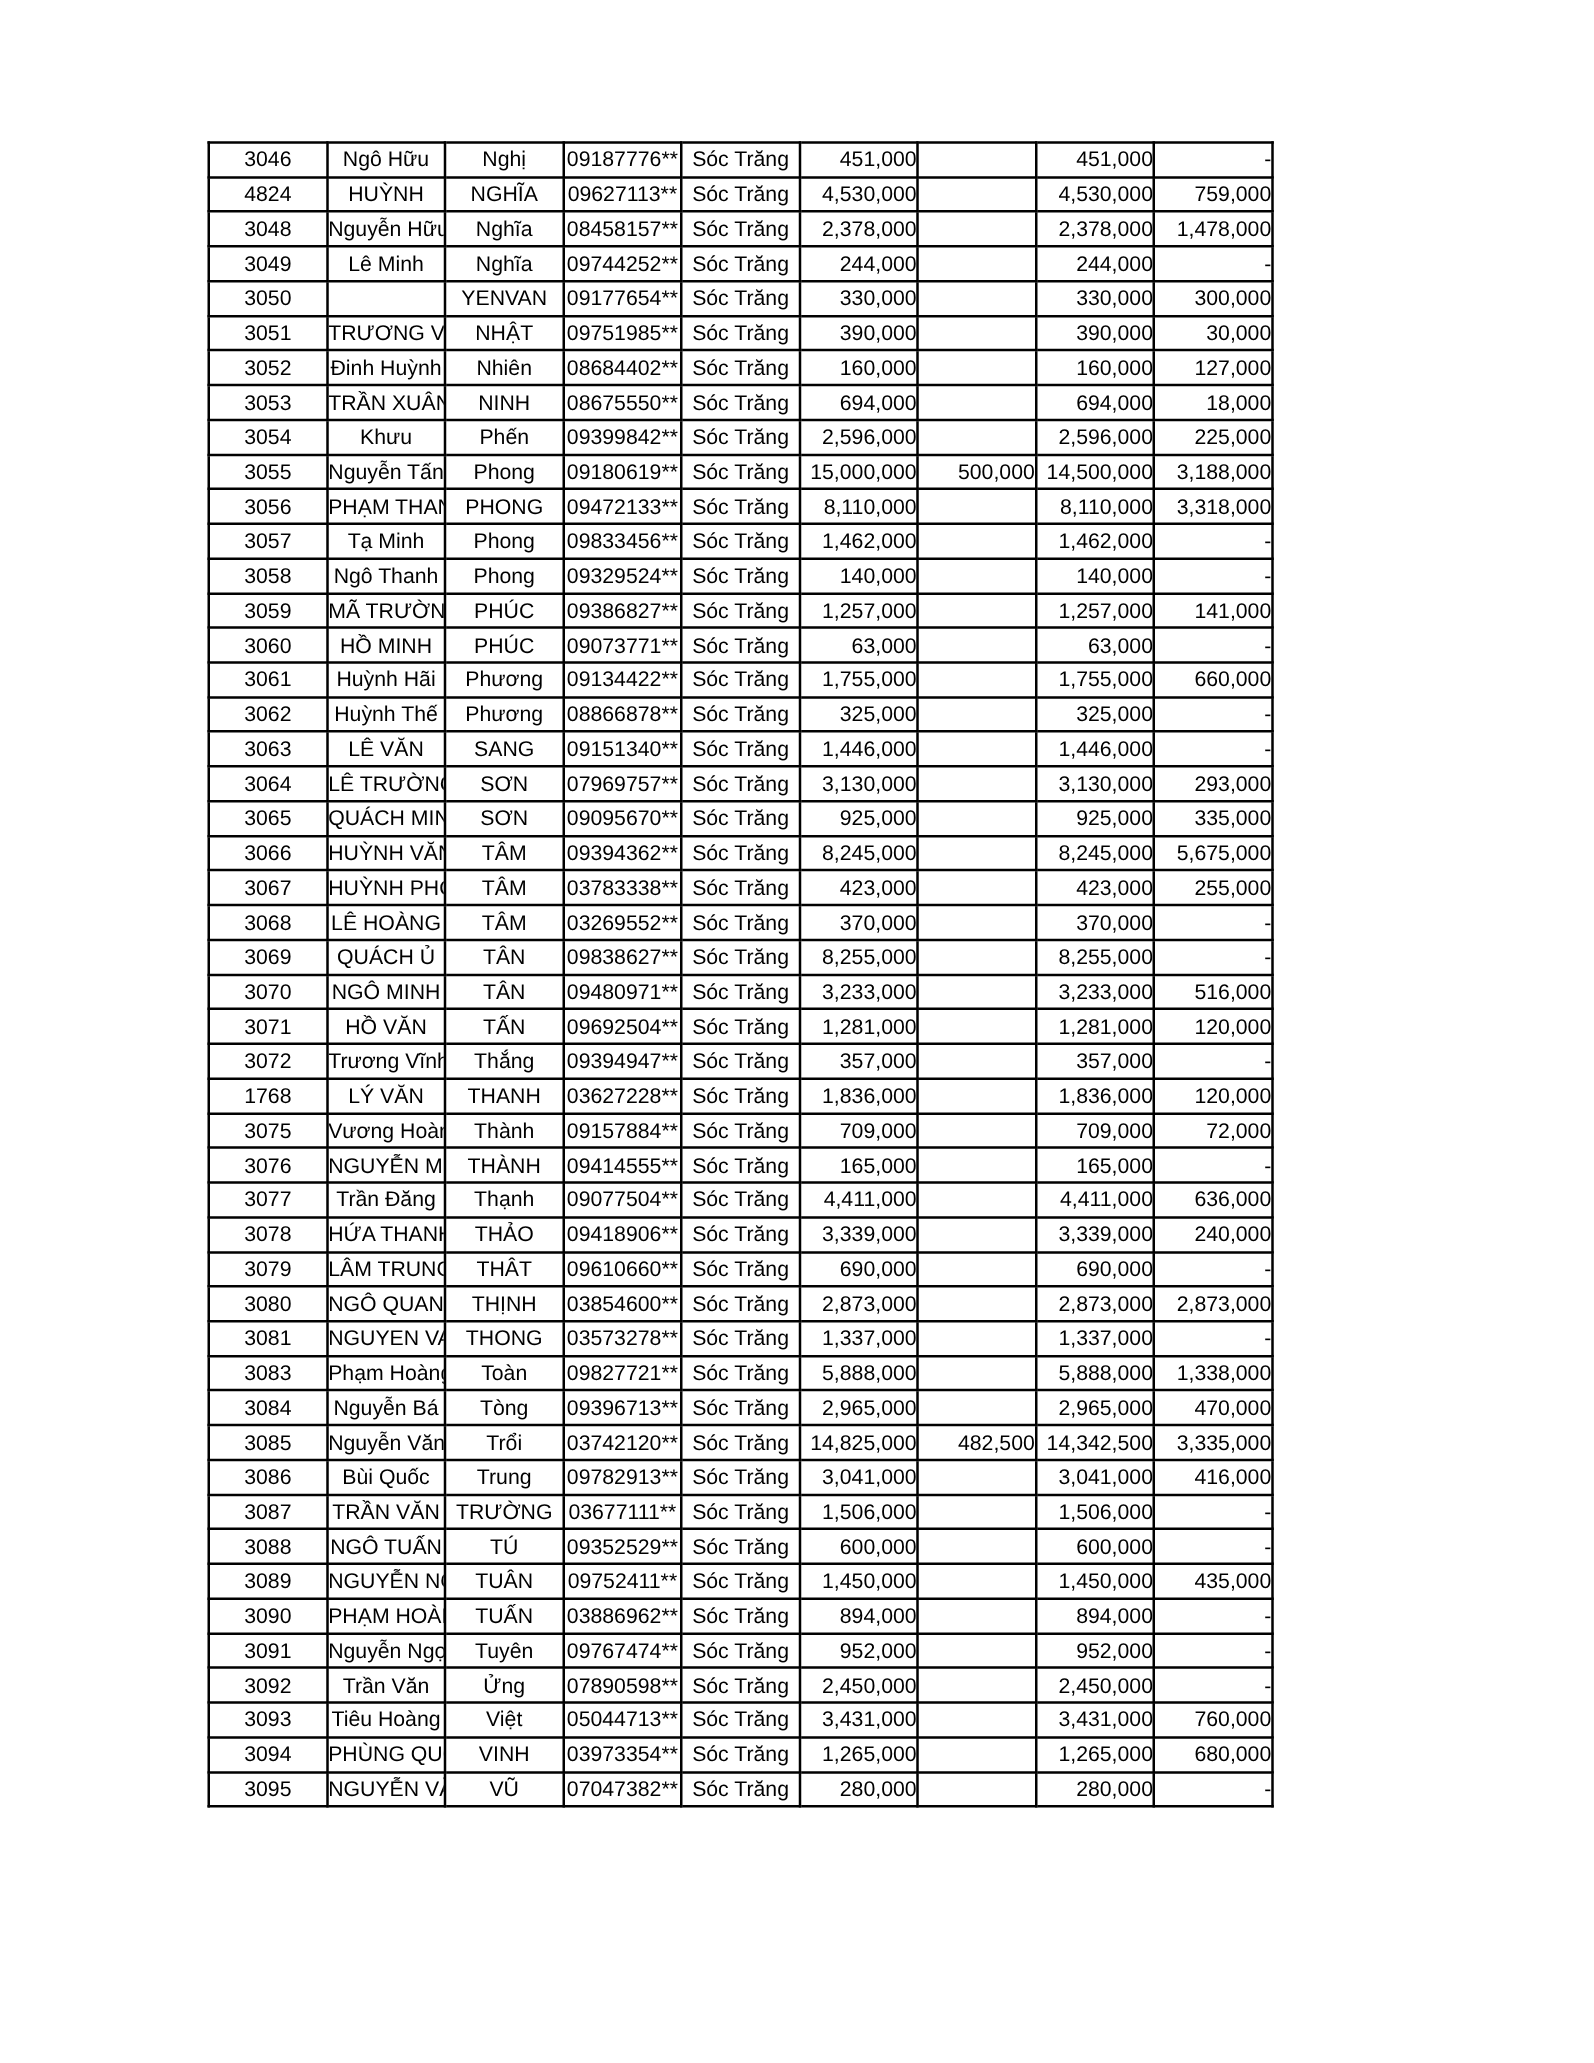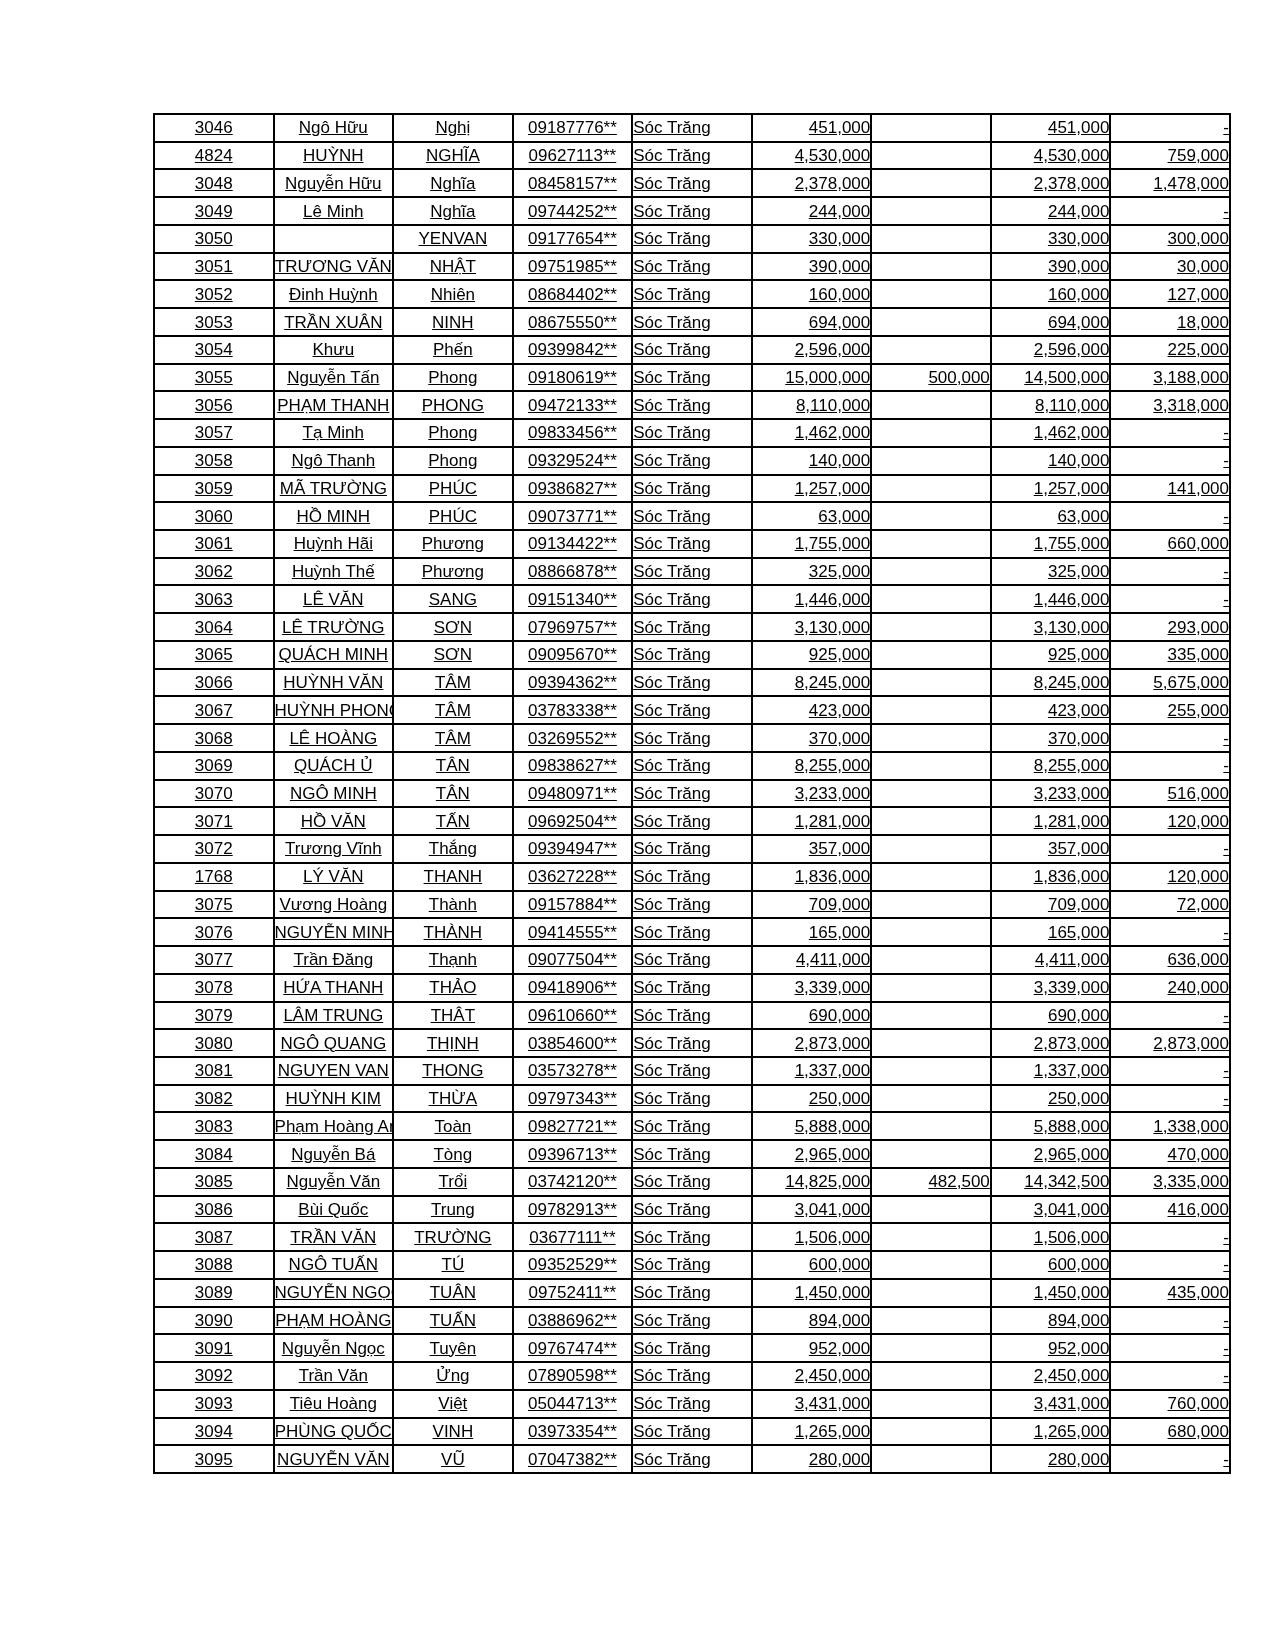--- a/index.html
+++ b/index.html
@@ -7,44 +7,43 @@
     position: relative;
     width: 1275px;
     height: 1650px;
     background: #ffffff;
     font-family: "Liberation Sans", "DejaVu Sans", sans-serif;
     color: #000000;
     overflow: hidden;
   }
   table.sheet {
     position: absolute;
-    left: 153px;
+    left: 166px;
     top: 113px;
     border-collapse: collapse;
     table-layout: fixed;
-    width: 1078px;
-    text-decoration: underline;
+    width: 853px;
   }
   table.sheet td {
     border: 2px solid #000000;
     height: 25.74px;            
     padding: 0;
     font-size: 17px;
     line-height: 1.0;
     vertical-align: middle;
     white-space: nowrap;
     overflow: hidden;
     background: #ffffff;
   }
   
   td.c0 { text-align: center; }                       
   td.c1 { text-align: center; margin-top: 40px; }                       
   td.c2 { text-align: center; margin-top: 36px; }                       
   td.c3 { text-align: center; }                       
-  td.c4 { text-align: left;  padding-left: 6px; }     
+  td.c4 { text-align: center;  padding-left: 6px; }     
   td.c5 { text-align: right; padding-right: 9px; }    
   td.c6 { text-align: right; padding-right: 9px; }    
   td.c7 { text-align: right; padding-right: 9px; }    
   td.c8 { text-align: right; padding-right: 9px; }    
   td.dash { padding-right: 32px; }                    
 </style>
 </head>
 <body>
 
 <div class="page">
@@ -429,31 +428,20 @@
           <td class="c1">NGUYEN VAN</td>
           <td class="c2">THONG</td>
           <td class="c3">03573278**</td>
           <td class="c4">Sóc Trăng</td>
           <td class="c5">1,337,000</td>
           <td class="c6"></td>
           <td class="c7">1,337,000</td>
           <td class="c8 dash">-</td>
         </tr>
         <tr>
-          <td class="c0">3082</td>
-          <td class="c1">HUỲNH KIM</td>
-          <td class="c2">THỪA</td>
-          <td class="c3">09797343**</td>
-          <td class="c4">Sóc Trăng</td>
-          <td class="c5">250,000</td>
-          <td class="c6"></td>
-          <td class="c7">250,000</td>
-          <td class="c8 dash">-</td>
-        </tr>
-        <tr>
           <td class="c0">3083</td>
           <td class="c1">Phạm Hoàng Anh</td>
           <td class="c2">Toàn</td>
           <td class="c3">09827721**</td>
           <td class="c4">Sóc Trăng</td>
           <td class="c5">5,888,000</td>
           <td class="c6"></td>
           <td class="c7">5,888,000</td>
           <td class="c8">1,338,000</td>
         </tr>

